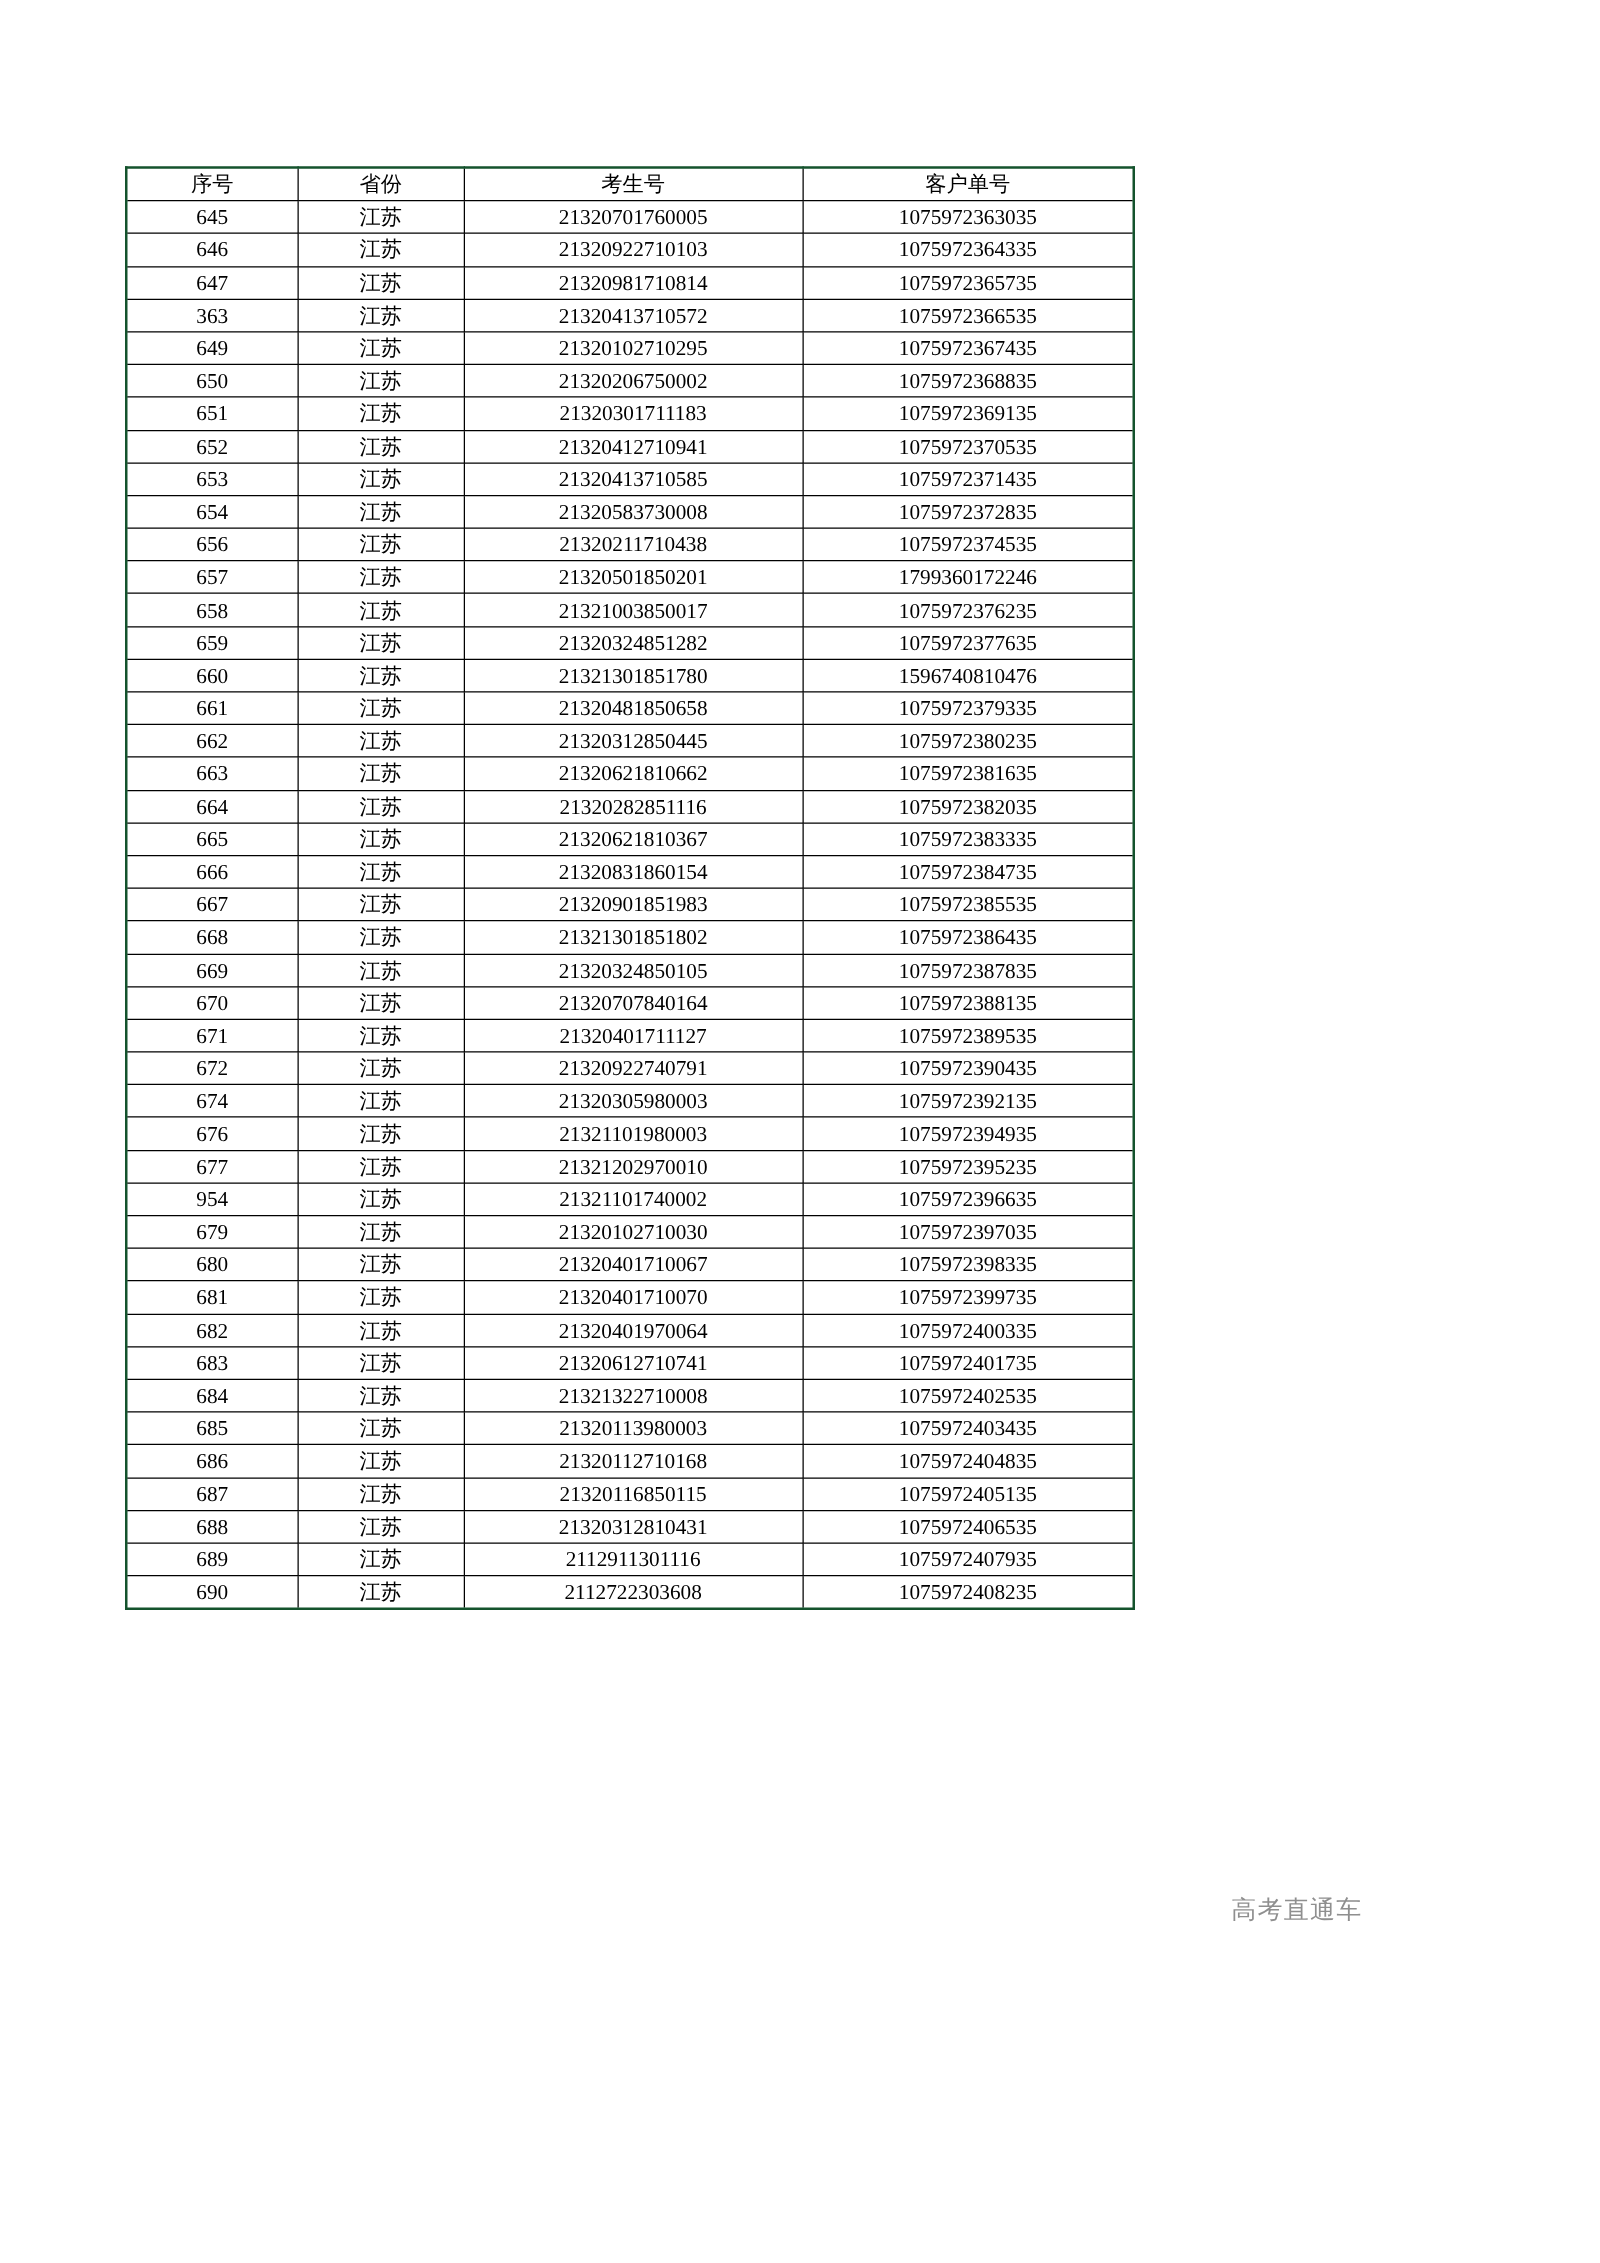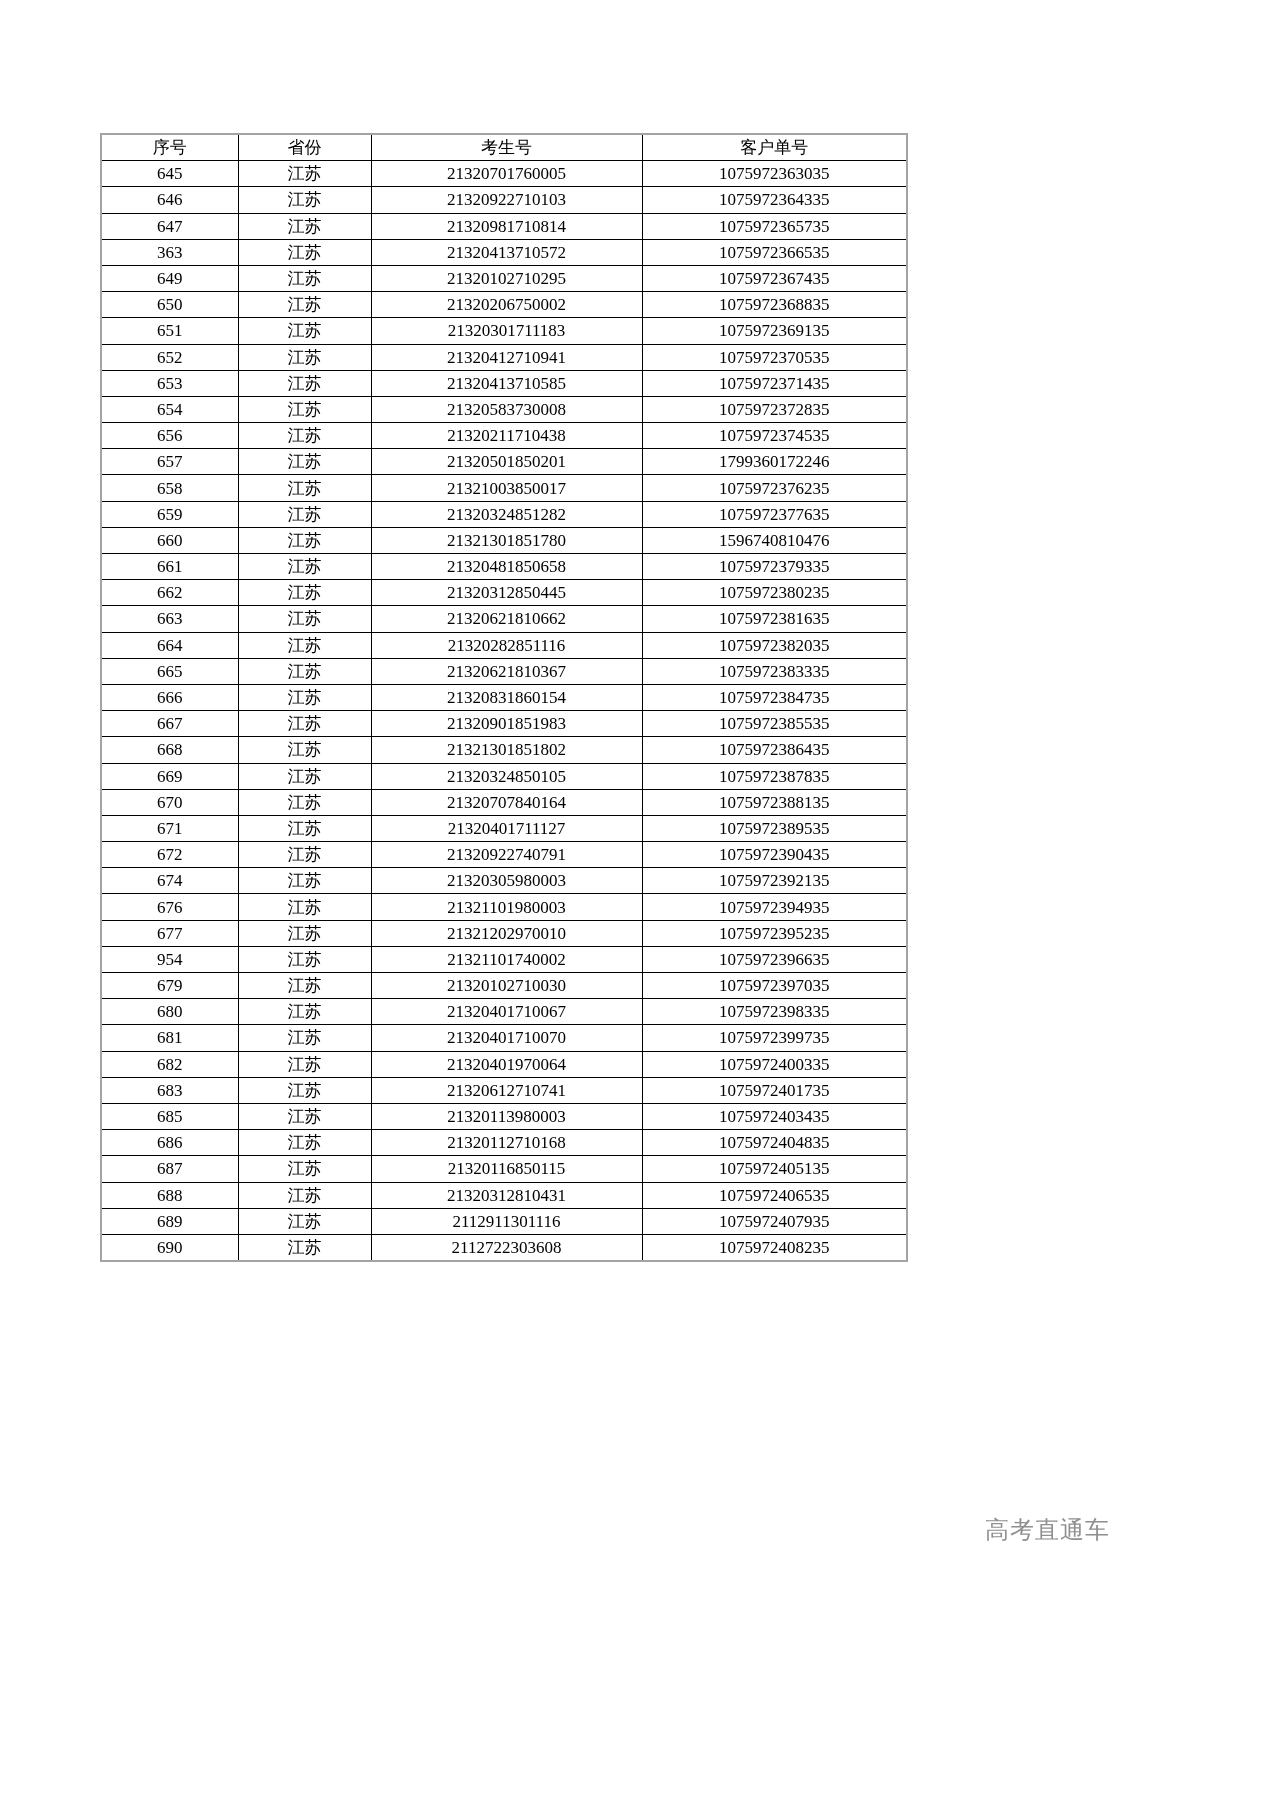--- a/index.html
+++ b/index.html
@@ -15,21 +15,21 @@
     color: #000000;
   }
   .table-wrap {
     position: absolute;
     left: 100px;
     top: 133px;
   }
   table.records {
     border-collapse: collapse;
     table-layout: fixed;
-    border: 2px solid #a3a3a3;
+    border: 2px solid #14532d;
   }
   table.records th,
   table.records td {
     border: 1px solid #000000;
     height: 25.2px;
     padding: 0;
     text-align: center;
     vertical-align: middle;
     font-size: 17px;
     font-weight: normal;
@@ -38,21 +38,21 @@
     white-space: nowrap;
   }
   col.c-seq   { width: 137px; }
   col.c-prov  { width: 133px; }
   col.c-cand  { width: 271px; }
   col.c-order { width: 265px; }
   .watermark {
     position: absolute;
     left: 985px;
     top: 1514px;
-    font-size: 24px;
+    font-size: 20px;
     color: #8f8f8f;
     font-family: "Liberation Sans", "DejaVu Sans", sans-serif;
     letter-spacing: 1px;
   }
 </style>
 </head>
 <body>
 
 <div class="table-wrap">
   <table class="records">
@@ -281,20 +281,26 @@
           <td>21320401970064</td>
           <td>1075972400335</td>
         </tr>
         <tr>
           <td>683</td>
           <td>江苏</td>
           <td>21320612710741</td>
           <td>1075972401735</td>
         </tr>
         <tr>
+          <td>684</td>
+          <td>江苏</td>
+          <td>21321322710008</td>
+          <td>1075972402535</td>
+        </tr>
+        <tr>
           <td>685</td>
           <td>江苏</td>
           <td>21320113980003</td>
           <td>1075972403435</td>
         </tr>
         <tr>
           <td>686</td>
           <td>江苏</td>
           <td>21320112710168</td>
           <td>1075972404835</td>

